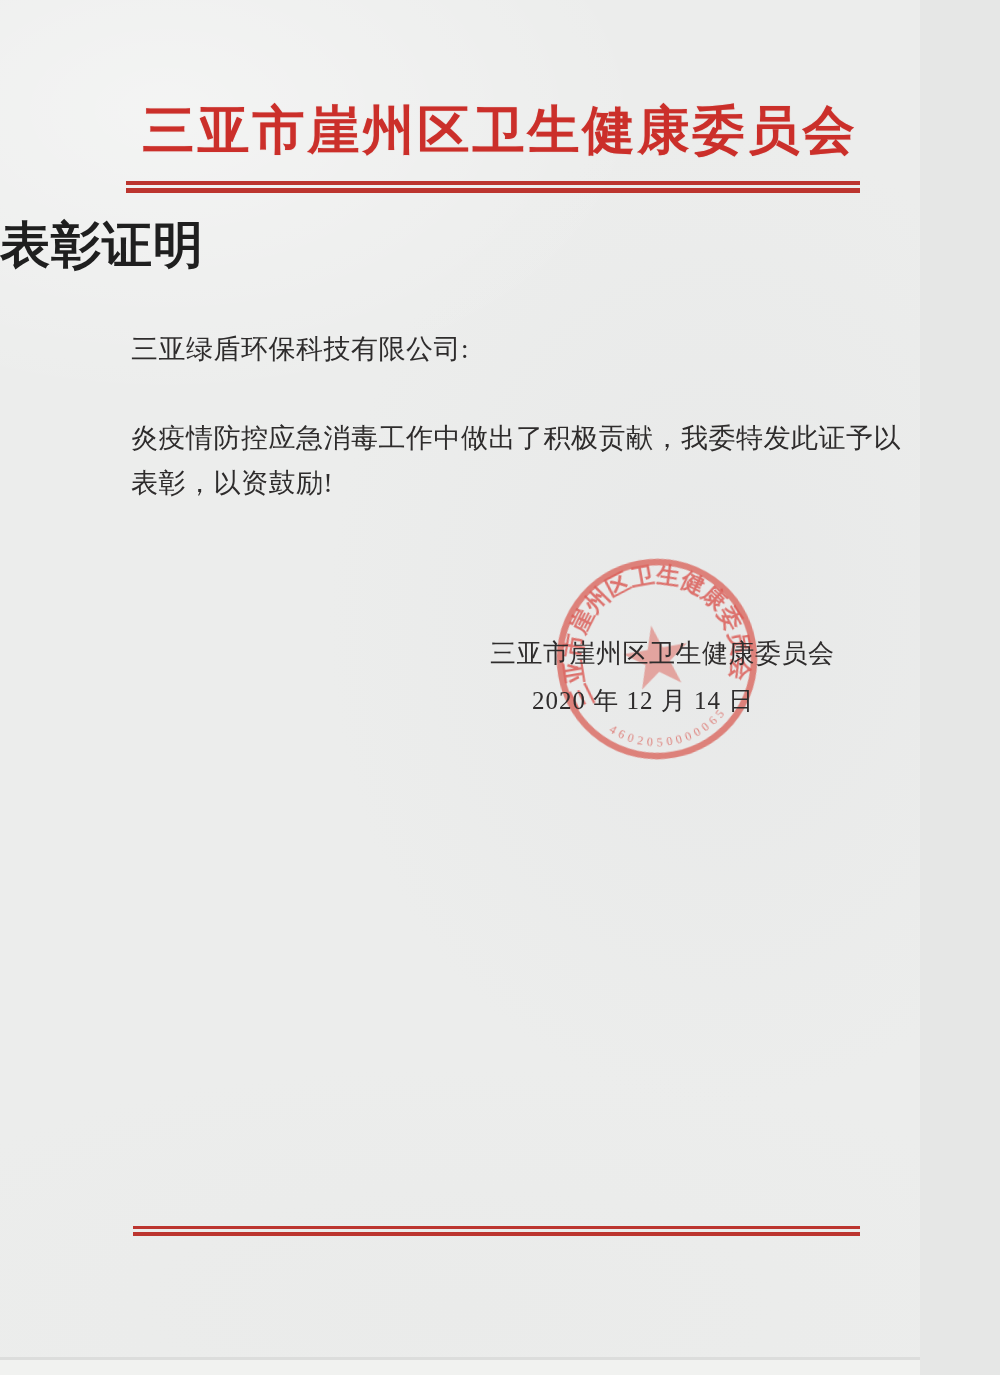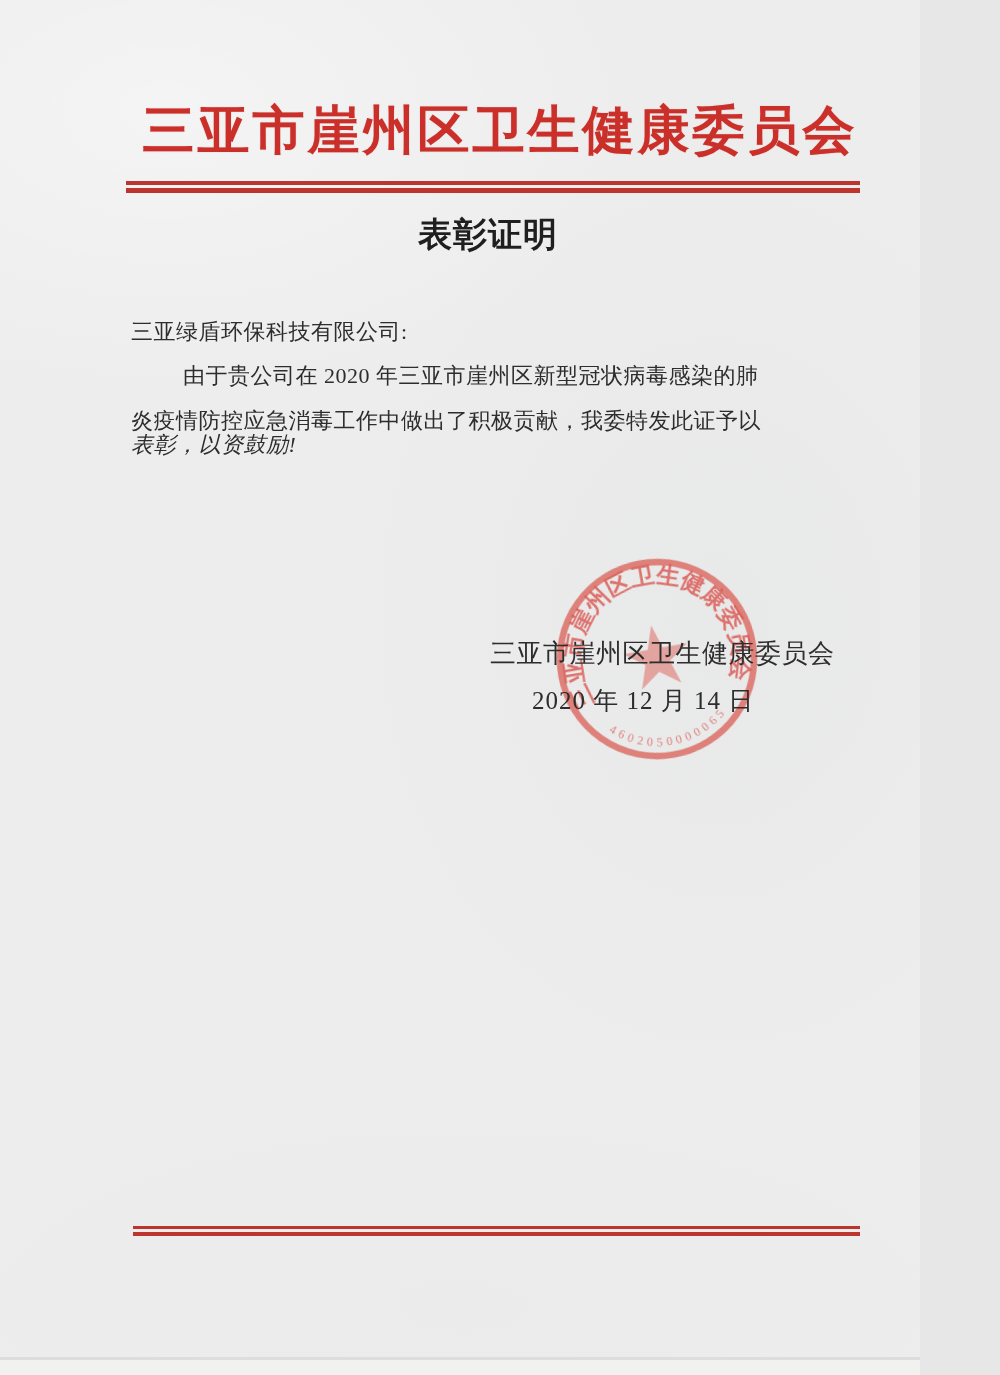--- a/index.html
+++ b/index.html
@@ -16,28 +16,28 @@
     position:absolute;top:100px;left:0;width:1000px;text-align:center;
     font-size:52px;font-weight:bold;color:#cb2f2a;letter-spacing:3px;line-height:62px;
     text-shadow:0 0 1px rgba(203,47,42,0.4);
   }
   .rule{position:absolute;background:#bc352f;}
   .rule-h1{left:126px;top:181px;width:734px;height:4px;}
   .rule-h2{left:126px;top:188px;width:734px;height:5px;}
   .rule-b1{left:133px;top:1226px;width:727px;height:3px;}
   .rule-b2{left:133px;top:1232px;width:727px;height:4px;}
   .doc-title{
-    position:absolute;top:212px;left:0;width:976px;text-align:center;
-    font-size:34px;font-weight:bold;color:#1f1f1f;letter-spacing:1px;
+    position:absolute;top:212px;left:0;width:976px;text-align:left;
+    font-size:50px;font-weight:bold;color:#1f1f1f;letter-spacing:1px;
   }
-  .bodytext{position:absolute;left:131px;color:#2e2c2c;font-size:22px;line-height:30px;letter-spacing:0.5px;white-space:nowrap;z-index:3;}
+  .bodytext{position:absolute;left:131px;color:#2e2c2c;font-size:27px;line-height:30px;letter-spacing:0.5px;white-space:nowrap;z-index:3;margin-top:17px;}
   .salutation{top:317px;}
   .pline1{top:361px;padding-left:52px;}
   .pline2{top:406px;text-align:right;}
-  .pline3{top:430px;font-style:italic;}
+  .pline3{top:451px;}
   .signature{position:absolute;left:490px;top:636px;font-size:26px;color:#2e2c2c;letter-spacing:0.5px;white-space:nowrap;z-index:3;}
   .dateline{position:absolute;left:532px;top:684px;font-size:25px;color:#2e2c2c;letter-spacing:1px;white-space:nowrap;z-index:3;}
   .seal{
     position:absolute;left:547px;top:549px;width:220px;height:220px;
     transform:rotate(-10deg);z-index:2;opacity:0.92;filter:blur(0.35px);
   }
   .seal text{font-family:"Liberation Serif","DejaVu Serif",serif;}
   
   .paper-edge-right-line{position:absolute;left:968px;top:8px;width:3px;height:1350px;background:#d8d9d9;}
   .scanner-strip-right{position:absolute;left:971px;top:0;width:29px;height:1375px;
@@ -52,21 +52,20 @@
 <div class="scan">
 
   <div class="letterhead">三亚市崖州区卫生健康委员会</div>
 
   <div class="rule rule-h1"></div>
   <div class="rule rule-h2"></div>
 
   <div class="doc-title">表彰证明</div>
 
   <div class="bodytext salutation">三亚绿盾环保科技有限公司:</div>
-  <div class="bodytext pline1">由于贵公司在 2020 年三亚市崖州区新型冠状病毒感染的肺</div>
   <div class="bodytext pline2">炎疫情防控应急消毒工作中做出了积极贡献，我委特发此证予以</div>
   <div class="bodytext pline3">表彰，以资鼓励!</div>
 
   <svg class="seal" viewBox="0 0 220 220">
     <circle cx="110" cy="110" r="97" fill="none" stroke="#d95850" stroke-opacity="0.78" stroke-width="6.5"></circle>
     <polygon points="110,76 117.6,99.5 142.3,99.5 122.4,114 130,137.5 110,123 90,137.5 97.6,114 77.7,99.5 102.4,99.5" fill="#dd6058" fill-opacity="0.55"></polygon>
     <defs>
       <path id="seal-arc-top" d="M 41.1 142.1 A 76 76 0 1 1 178.9 142.1" fill="none"></path>
       <path id="seal-arc-bottom" d="M 41.4 163.6 A 87 87 0 0 0 178.6 163.6" fill="none"></path>
     </defs>

